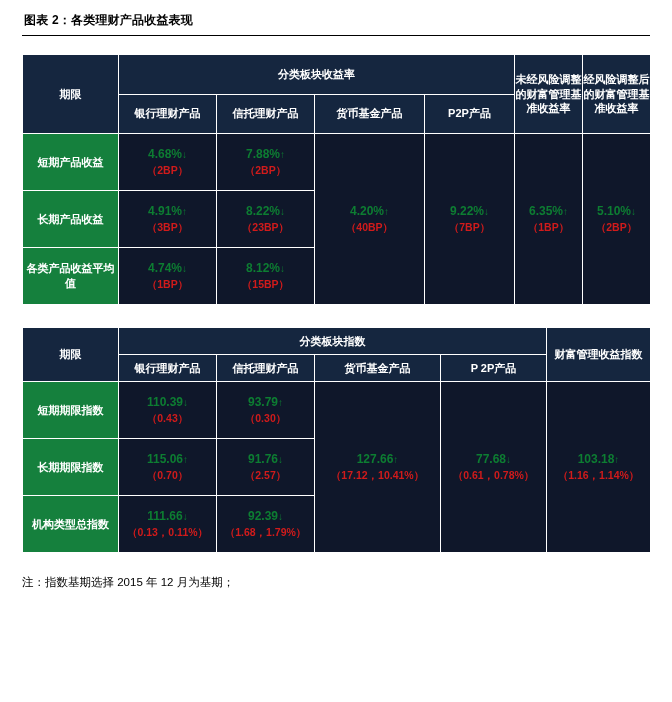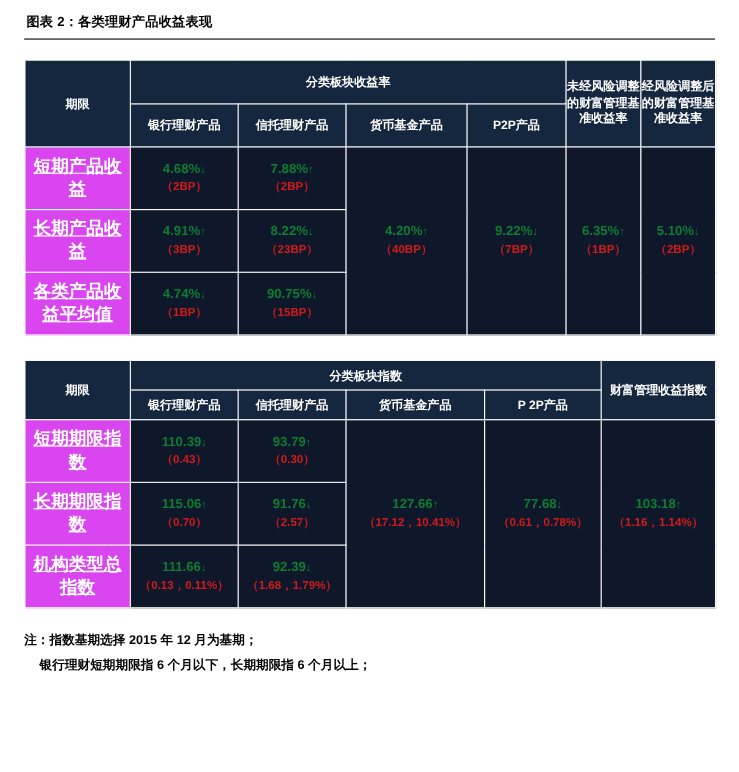--- a/index.html
+++ b/index.html
@@ -50,26 +50,25 @@
   .hd {
     background: #15263f;
     color: #ffffff;
     font-weight: bold;
     font-size: 11px;
     height: 26px;
   }
   .hd.tall { height: 52px; }
   .hd.vtall { height: 78px; line-height: 1.35; }
   .rowhd {
-    background: #d946ef;
+    background: #15803d;
     color: #ffffff;
     font-weight: bold;
-    font-size: 16px;
+    font-size: 11px;
     height: 56px;
-    text-decoration: underline;
   }
   .cell {
     background: #0f172a;
     height: 56px;
     line-height: 1.45;
   }
   .val {
     font-weight: bold;
     font-size: 12px;
   }
@@ -84,21 +83,20 @@
     font-weight: bold;
   }
   .val-line { white-space: nowrap; }
   .spacer { height: 22px; }
   
   .notes {
     margin-top: 18px;
     font-size: 11.5px;
     color: #000000;
     line-height: 2.0;
-    font-weight: bold;
   }
   .notes .n-line { white-space: nowrap; }
   .notes .indent { padding-left: 14px; }
 </style>
 </head>
 <body>
 
 <div class="page">
 
   <div class="fig-title">图表 2：各类理财产品收益表现</div>
@@ -168,21 +166,21 @@
         </td>
       </tr>
 
       <tr>
         <td class="rowhd">各类产品收益平均值</td>
         <td class="cell">
           <div class="val-line"><span class="val green">4.74%</span><span class="arrow green">↓</span></div>
           <div class="delta red">（1BP）</div>
         </td>
         <td class="cell">
-          <div class="val-line"><span class="val green">90.75%</span><span class="arrow green">↓</span></div>
+          <div class="val-line"><span class="val green">8.12%</span><span class="arrow green">↓</span></div>
           <div class="delta red">（15BP）</div>
         </td>
       </tr>
     </tbody>
   </table>
 
   <div class="spacer"></div>
 
   <table class="data-table">
     <colgroup>
@@ -251,16 +249,15 @@
         <td class="cell">
           <div class="val-line"><span class="val green">92.39</span><span class="arrow green">↓</span></div>
           <div class="delta red">（1.68，1.79%）</div>
         </td>
       </tr>
     </tbody>
   </table>
 
   <div class="notes">
     <div class="n-line">注：指数基期选择 2015 年 12 月为基期；</div>
-    <div class="n-line indent">银行理财短期期限指 6 个月以下，长期期限指 6 个月以上；</div>
   </div>
 
 </div>
 
 </body></html>

